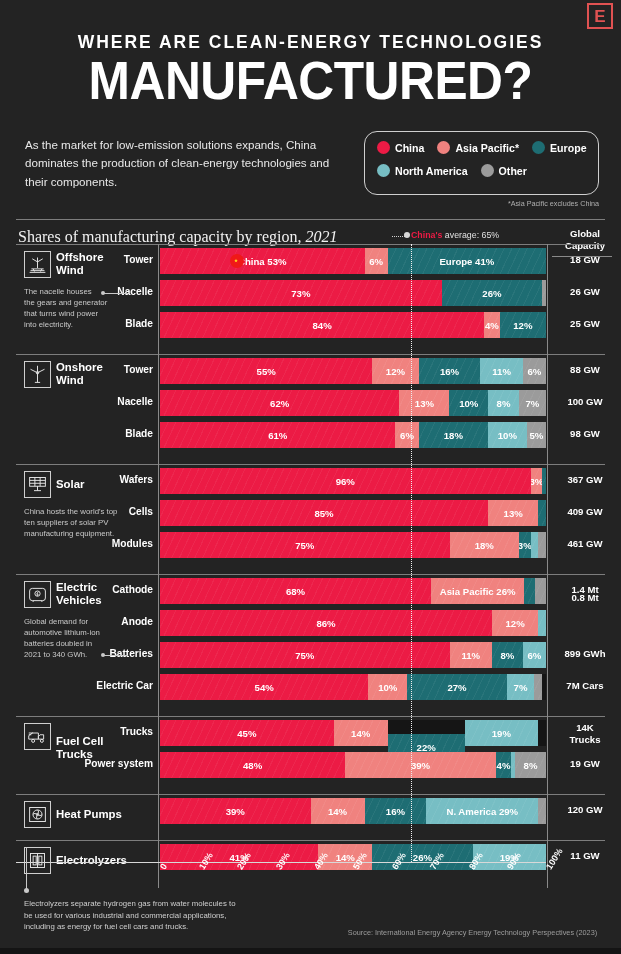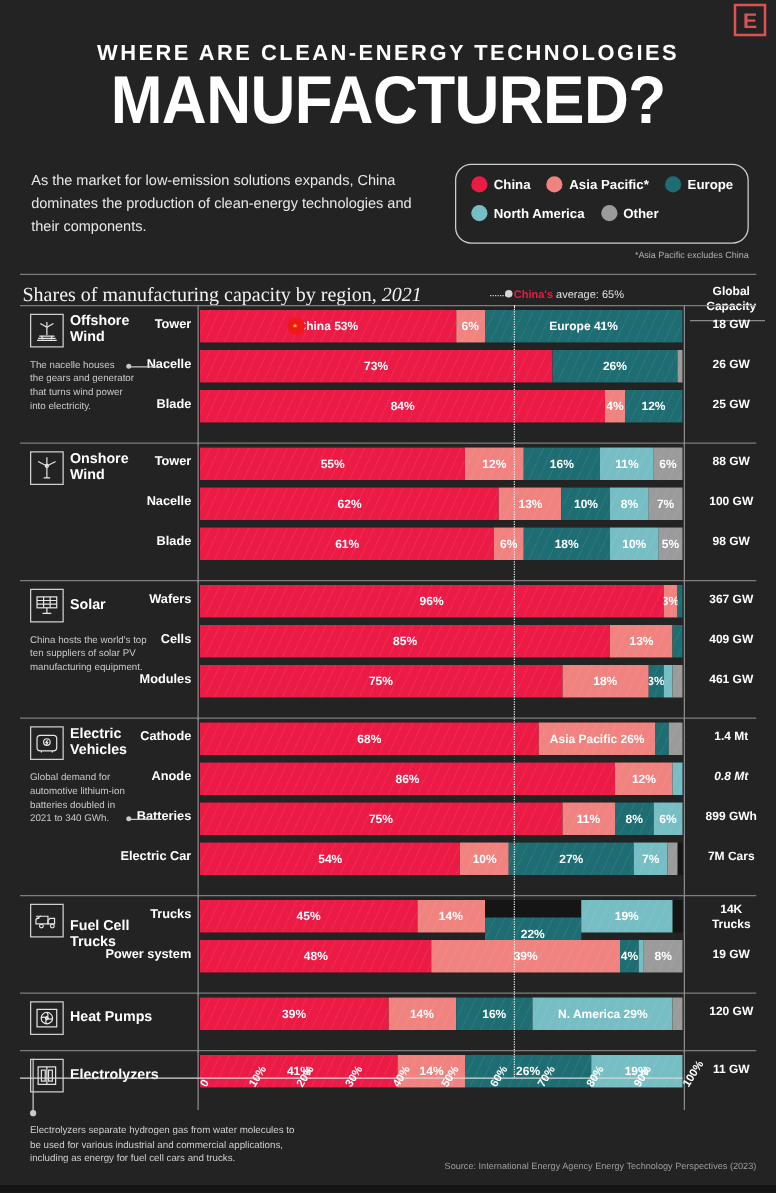--- a/index.html
+++ b/index.html
@@ -214,21 +214,21 @@
     position: absolute; left: 26px; top: 847px;
     width: 0; height: 44px;
     border-left: 1.1px solid #c9c9c9;
   }
   #foot-dot {
     position: absolute; left: 23.5px; top: 888px;
     width: 5px; height: 5px; border-radius: 50%; background: #c9c9c9;
   }
   #source {
     position: absolute; top: 928px; left: 340px; width: 265px;
-    text-align: right; font-size: 7.3px; color: #9d9d9d;
+    text-align: center; font-size: 7.3px; color: #9d9d9d;
   }
   #bottom-strip {
     position: absolute; bottom: 0; left: 0; right: 0; height: 6px;
     background: #141414;
   }
 </style>
 </head>
 <body>
 
 <div id="page">
@@ -510,21 +510,21 @@
         <div class="rowlabel" style="top: 616px;">Anode</div>
         <div class="bar" style="top: 610px; width: 386px;">
           <div class="seg" style="width: 331.96px; background: rgb(236, 27, 69);">
             <span>86%</span>
           </div>
           <div class="seg" style="width: 46.32px; background: rgb(240, 130, 127);">
             <span>12%</span>
           </div>
           <div class="seg" style="width: 7.72px; background: rgb(119, 190, 196);"></div>
         </div>
-        <div class="cap" style="top: 616px; font-style: italic;">0.8 Mt</div>
+        <div class="cap" style="top: 592px;">0.8 Mt</div>
         <div class="rowlabel" style="top: 648px;">Batteries</div>
         <div class="bar" style="top: 642px; width: 386px;">
           <div class="seg" style="width: 289.5px; background: rgb(236, 27, 69);">
             <span>75%</span>
           </div>
           <div class="seg" style="width: 42.46px; background: rgb(240, 130, 127);">
             <span>11%</span>
           </div>
           <div class="seg" style="width: 30.88px; background: rgb(30, 109, 115);">
             <span>8%</span>

